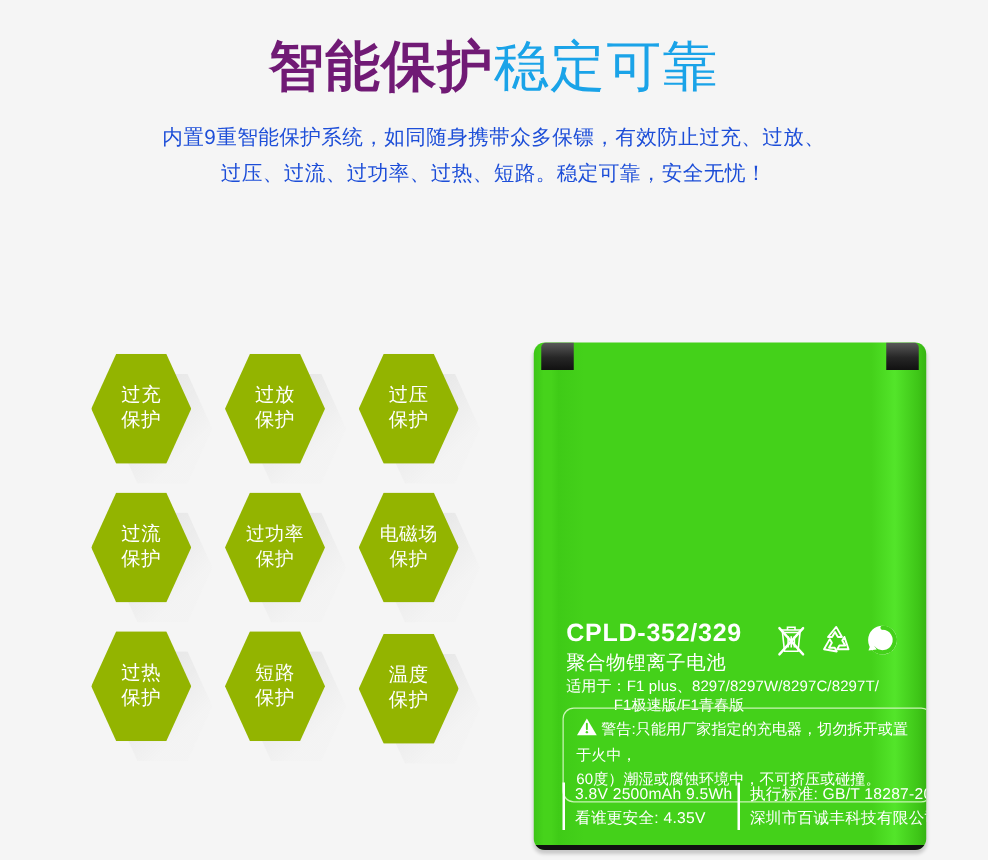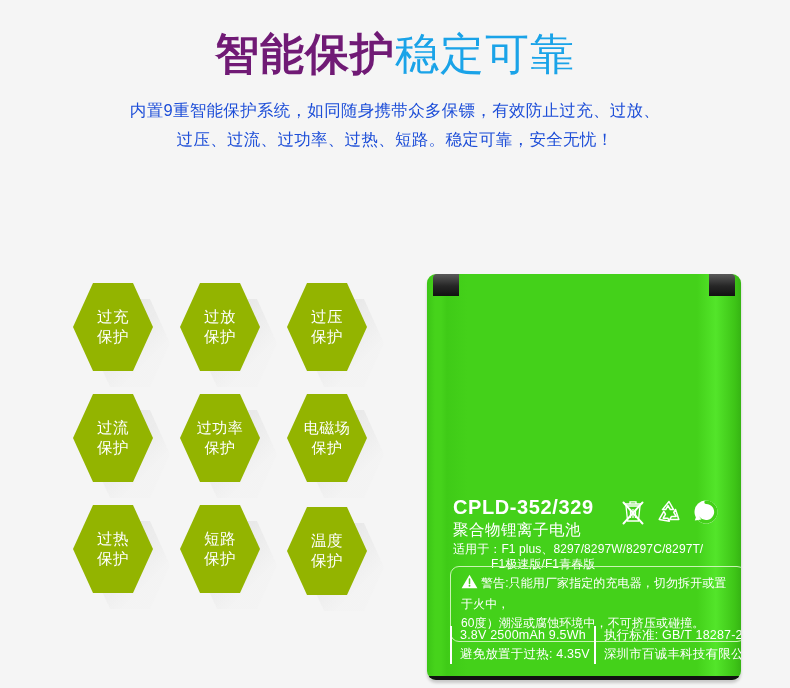--- a/index.html
+++ b/index.html
@@ -355,21 +355,21 @@
           <circle cx="8.5" cy="11.7" r="0.95" fill="#44d11a"></circle>
         </svg>
       </span><span>警告:只能用厂家指定的充电器，切勿拆开或置于火中，</span>
       <div>60度）潮湿或腐蚀环境中，不可挤压或碰撞。</div>
     </div>
   </div>
 
   <div class="spec-row">
     <div class="spec-col">
       <div class="spec-line">3.8V 2500mAh 9.5Wh</div>
-      <div class="spec-line">避免放置于过热: 4.35V</div>
+      <div class="spec-line">看谁更安全: 4.35V</div>
     </div>
     <div class="spec-col">
       <div class="spec-line">执行标准: GB/T 18287-2013</div>
       <div class="spec-line">深圳市百诚丰科技有限公司</div>
     </div>
   </div>
 
   <div class="batt-bottom-edge"></div>
 </div>
 

